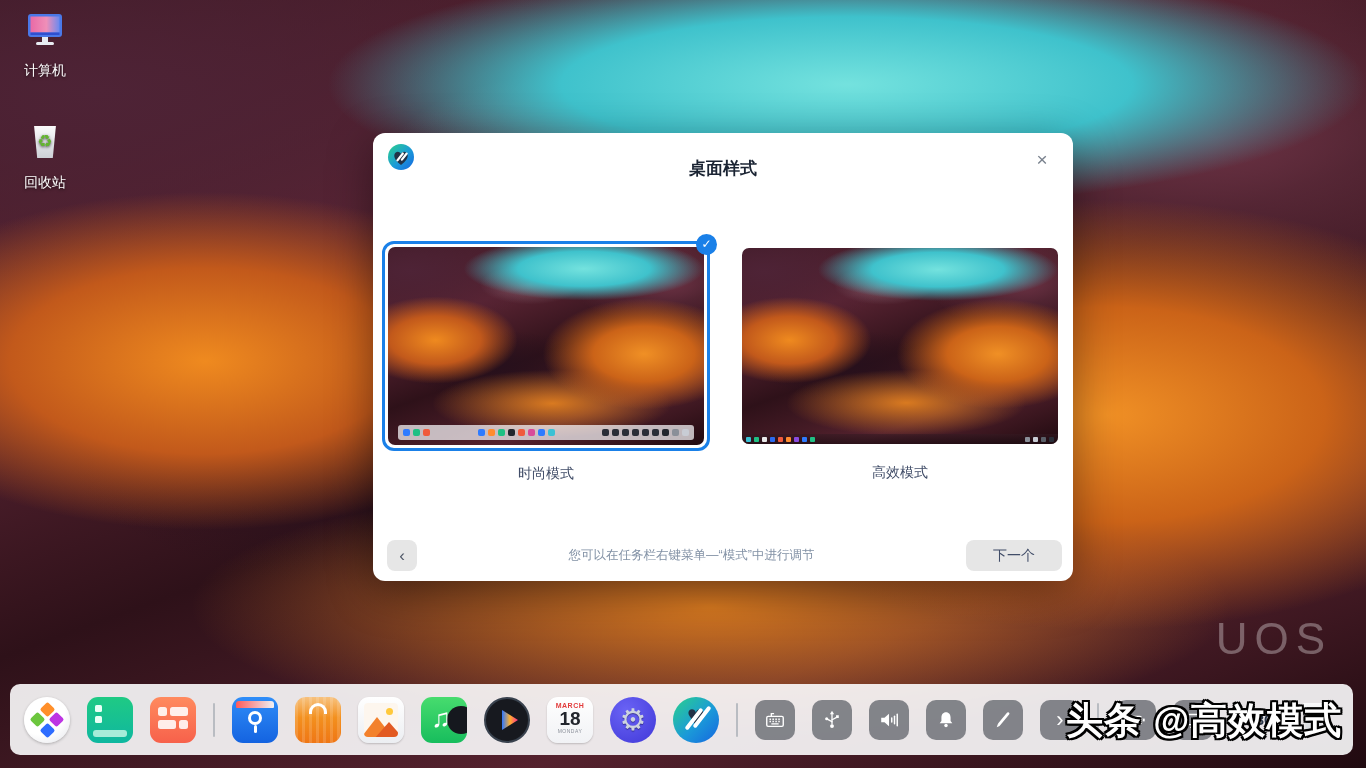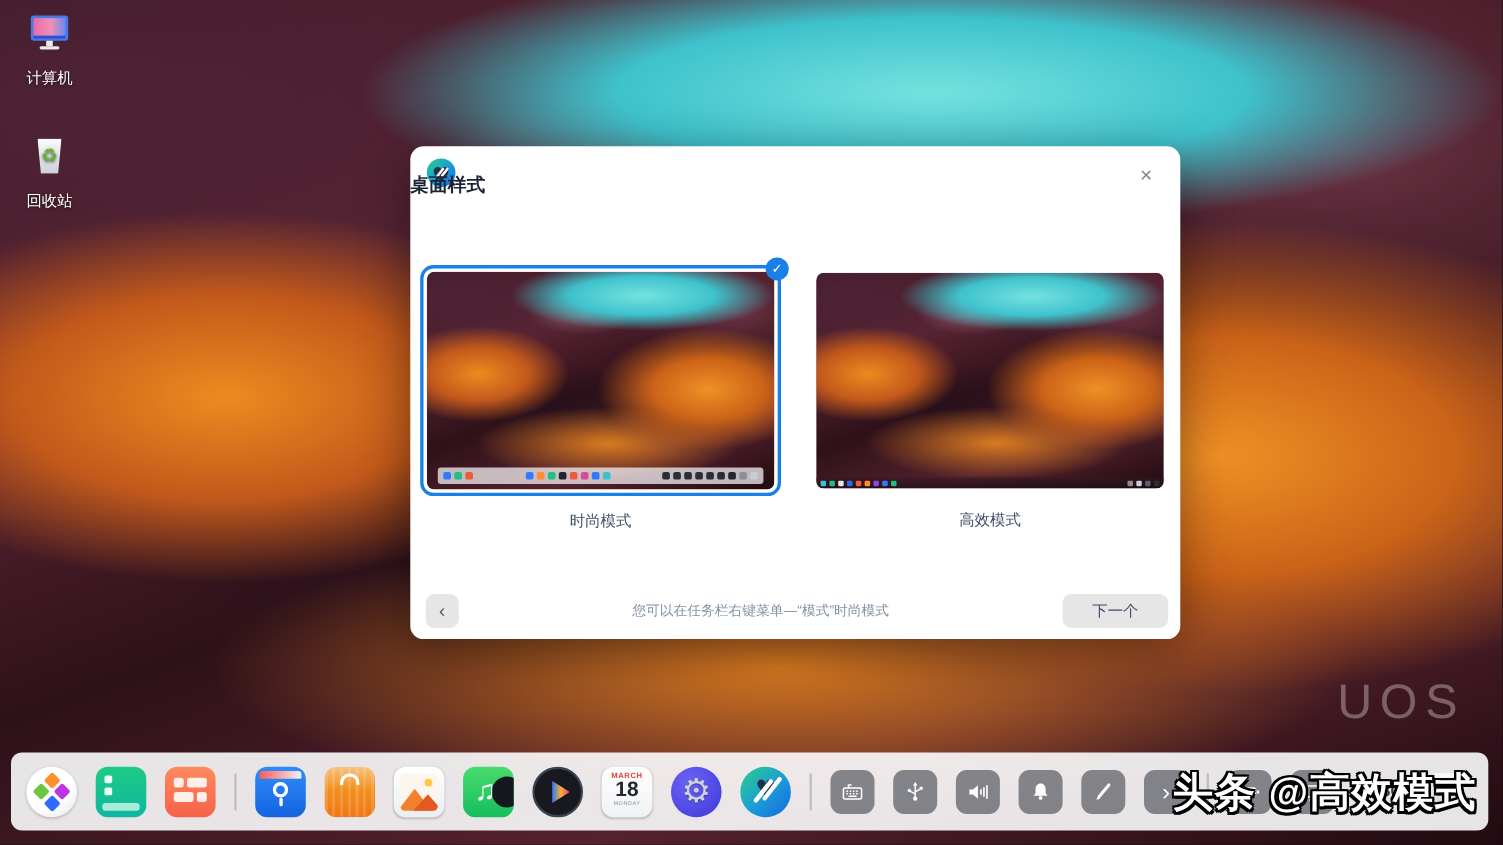--- a/index.html
+++ b/index.html
@@ -35,21 +35,21 @@
     color:#63b52f; font-size:17px; line-height:1; }
 
   
   #uos-mark { position:absolute; right:34px; top:614px; font-size:44px; font-weight:300;
     letter-spacing:7px; color:rgba(255,255,255,.32); }
 
   
   #dialog { position:absolute; left:373px; top:133px; width:700px; height:448px;
     background:#ffffff; border-radius:12px; box-shadow:0 10px 45px rgba(0,0,0,.4); }
   #dlg-logo { position:absolute; left:14px; top:10px; width:28px; height:28px; }
-  #dlg-title { position:absolute; left:0; right:0; top:24px; 
+  #dlg-title { position:absolute; left:0; right:0; top:24px; text-align:center;
     font-size:17px; font-weight:bold; color:#1b2433; }
   #dlg-close { position:absolute; right:18px; top:14px; width:26px; height:26px;
     font-size:19px; line-height:26px; text-align:center; color:#7a828e; cursor:pointer; }
 
   #options { position:absolute; left:0; right:0; top:108px; display:flex;
     justify-content:center; align-items:center; gap:26px; }
   .opt-card { cursor:pointer; }
   .opt-thumb-wrap { position:relative; border-radius:12px; }
   .opt-card.selected .opt-thumb-wrap { border:3px solid #1a80e8; padding:3px; }
   .opt-card.plain .opt-thumb-wrap { padding:6px; }
@@ -298,21 +298,21 @@
               </span>
           </div>
         </div>
       </div>
       <div class="opt-label">高效模式</div>
     </div>
   </div>
 
   <div id="dlg-footer">
     <button class="dlg-btn" id="btn-back">‹</button>
-    <div id="dlg-tip">您可以在任务栏右键菜单—“模式”时尚模式</div>
+    <div id="dlg-tip">您可以在任务栏右键菜单—“模式”中进行调节</div>
     <button class="dlg-btn" id="btn-next">下一个</button>
   </div>
 </div>
 
 <div id="dock">
 
   <div class="app" id="app-launcher">
     <span class="dia o"></span>
       <span class="dia g"></span>
       <span class="dia p"></span>

